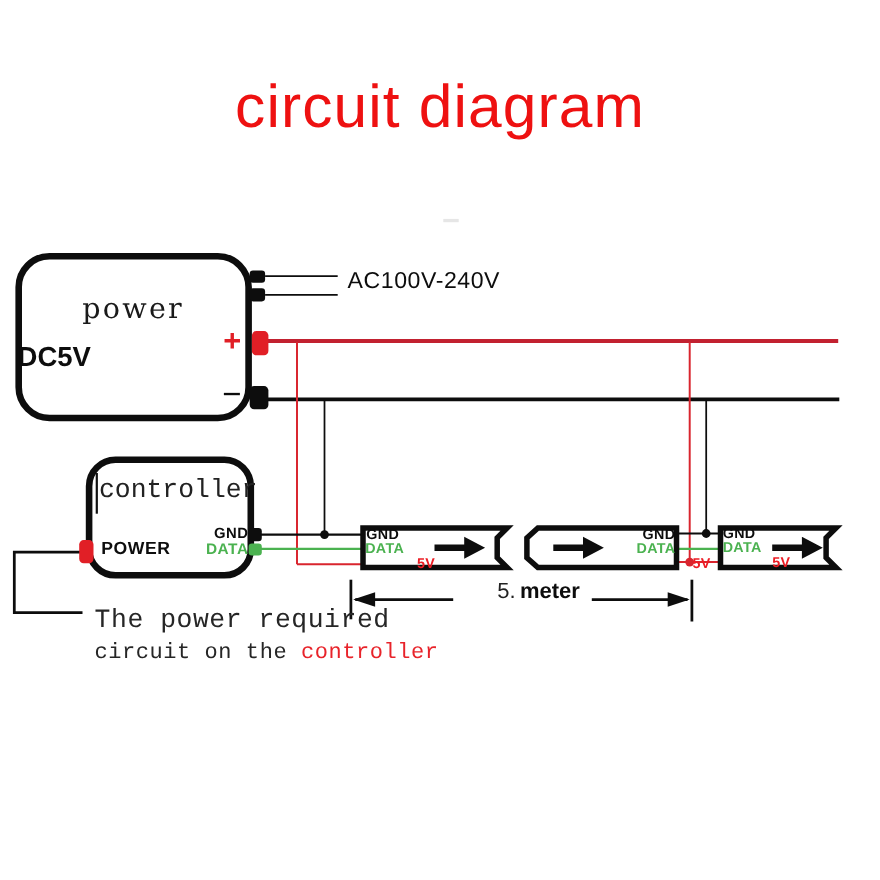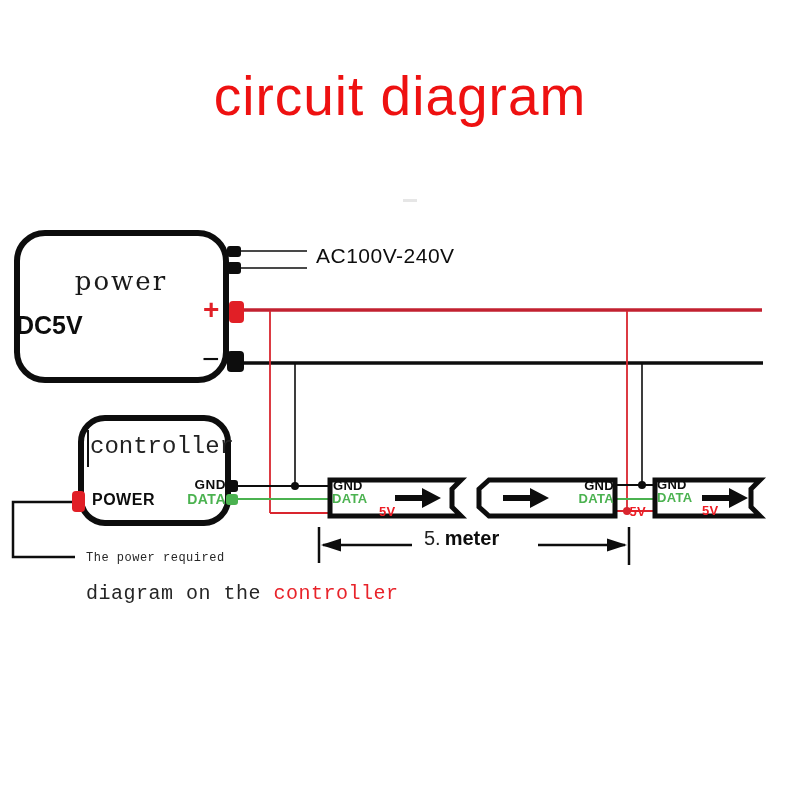--- a/index.html
+++ b/index.html
@@ -23,24 +23,24 @@
   .ctrl-gnd{left:150px;top:477px;width:76px;text-align:right;font-size:13.5px;font-weight:bold;color:#0d0d0d;letter-spacing:0.5px;}
   .ctrl-data{left:150px;top:491px;width:76px;text-align:right;font-size:14px;font-weight:bold;color:#4bb250;letter-spacing:0.5px;}
 
   .pin{font-size:13px;font-weight:bold;line-height:13px;letter-spacing:0.3px;}
   .pin-gnd{color:#0d0d0d;} .pin-data{color:#4bb250;} .pin-5v{color:#ed1c24;padding-left:32px;}
   .s1-gnd{left:333px;top:479px;} .s1-data{left:332px;top:492px;} .s1-5v{left:347px;top:505px;}
   .s2{width:58px;text-align:right;}
   .s2-gnd{left:556px;top:479px;} .s2-data{left:556px;top:492px;} .s2-5v{left:556px;top:505px;}
   .s3-gnd{left:657px;top:478px;} .s3-data{left:657px;top:491px;} .s3-5v{left:670px;top:504px;}
 
-  .dim-text{left:424px;top:527px;font-size:20px;color:#222;}
+  .dim-text{left:452px;top:527px;font-size:20px;color:#222;}
   .dim-text b{font-weight:bold;color:#0d0d0d;margin-left:4px;}
 
-  .note1{left:86px;top:551px;font-family:"Liberation Mono",monospace;font-size:12px;color:#262626;letter-spacing:0.5px;}
+  .note1{left:86px;top:551px;font-family:"Liberation Mono",monospace;font-size:24px;color:#262626;letter-spacing:0.5px;}
   .note2{left:86px;top:582px;font-family:"Liberation Mono",monospace;font-size:20px;color:#262626;letter-spacing:0.5px;}
   .note2 .hl{color:#e8232a;}
 
   .smudge{position:absolute;left:403px;top:199px;width:14px;height:3px;background:#e6e6e6;z-index:0;}
 </style>
 </head>
 <body>
 
 <div class="stage">
 
@@ -125,15 +125,15 @@
   <div class="txt pin pin-data s2 s2-data">DATA</div>
   <div class="txt pin pin-5v s2 s2-5v">5V</div>
 
   <div class="txt pin pin-gnd s3-gnd">GND</div>
   <div class="txt pin pin-data s3-data">DATA</div>
   <div class="txt pin pin-5v s3-5v">5V</div>
 
   <div class="txt dim-text"><span>5.</span><b>meter</b></div>
 
   <div class="txt note1">The power required</div>
-  <div class="txt note2"><span>diagram on the </span><span class="hl">controller</span></div>
+  <div class="txt note2"><span>circuit on the </span><span class="hl">controller</span></div>
 
 </div>
 
 </body></html>

